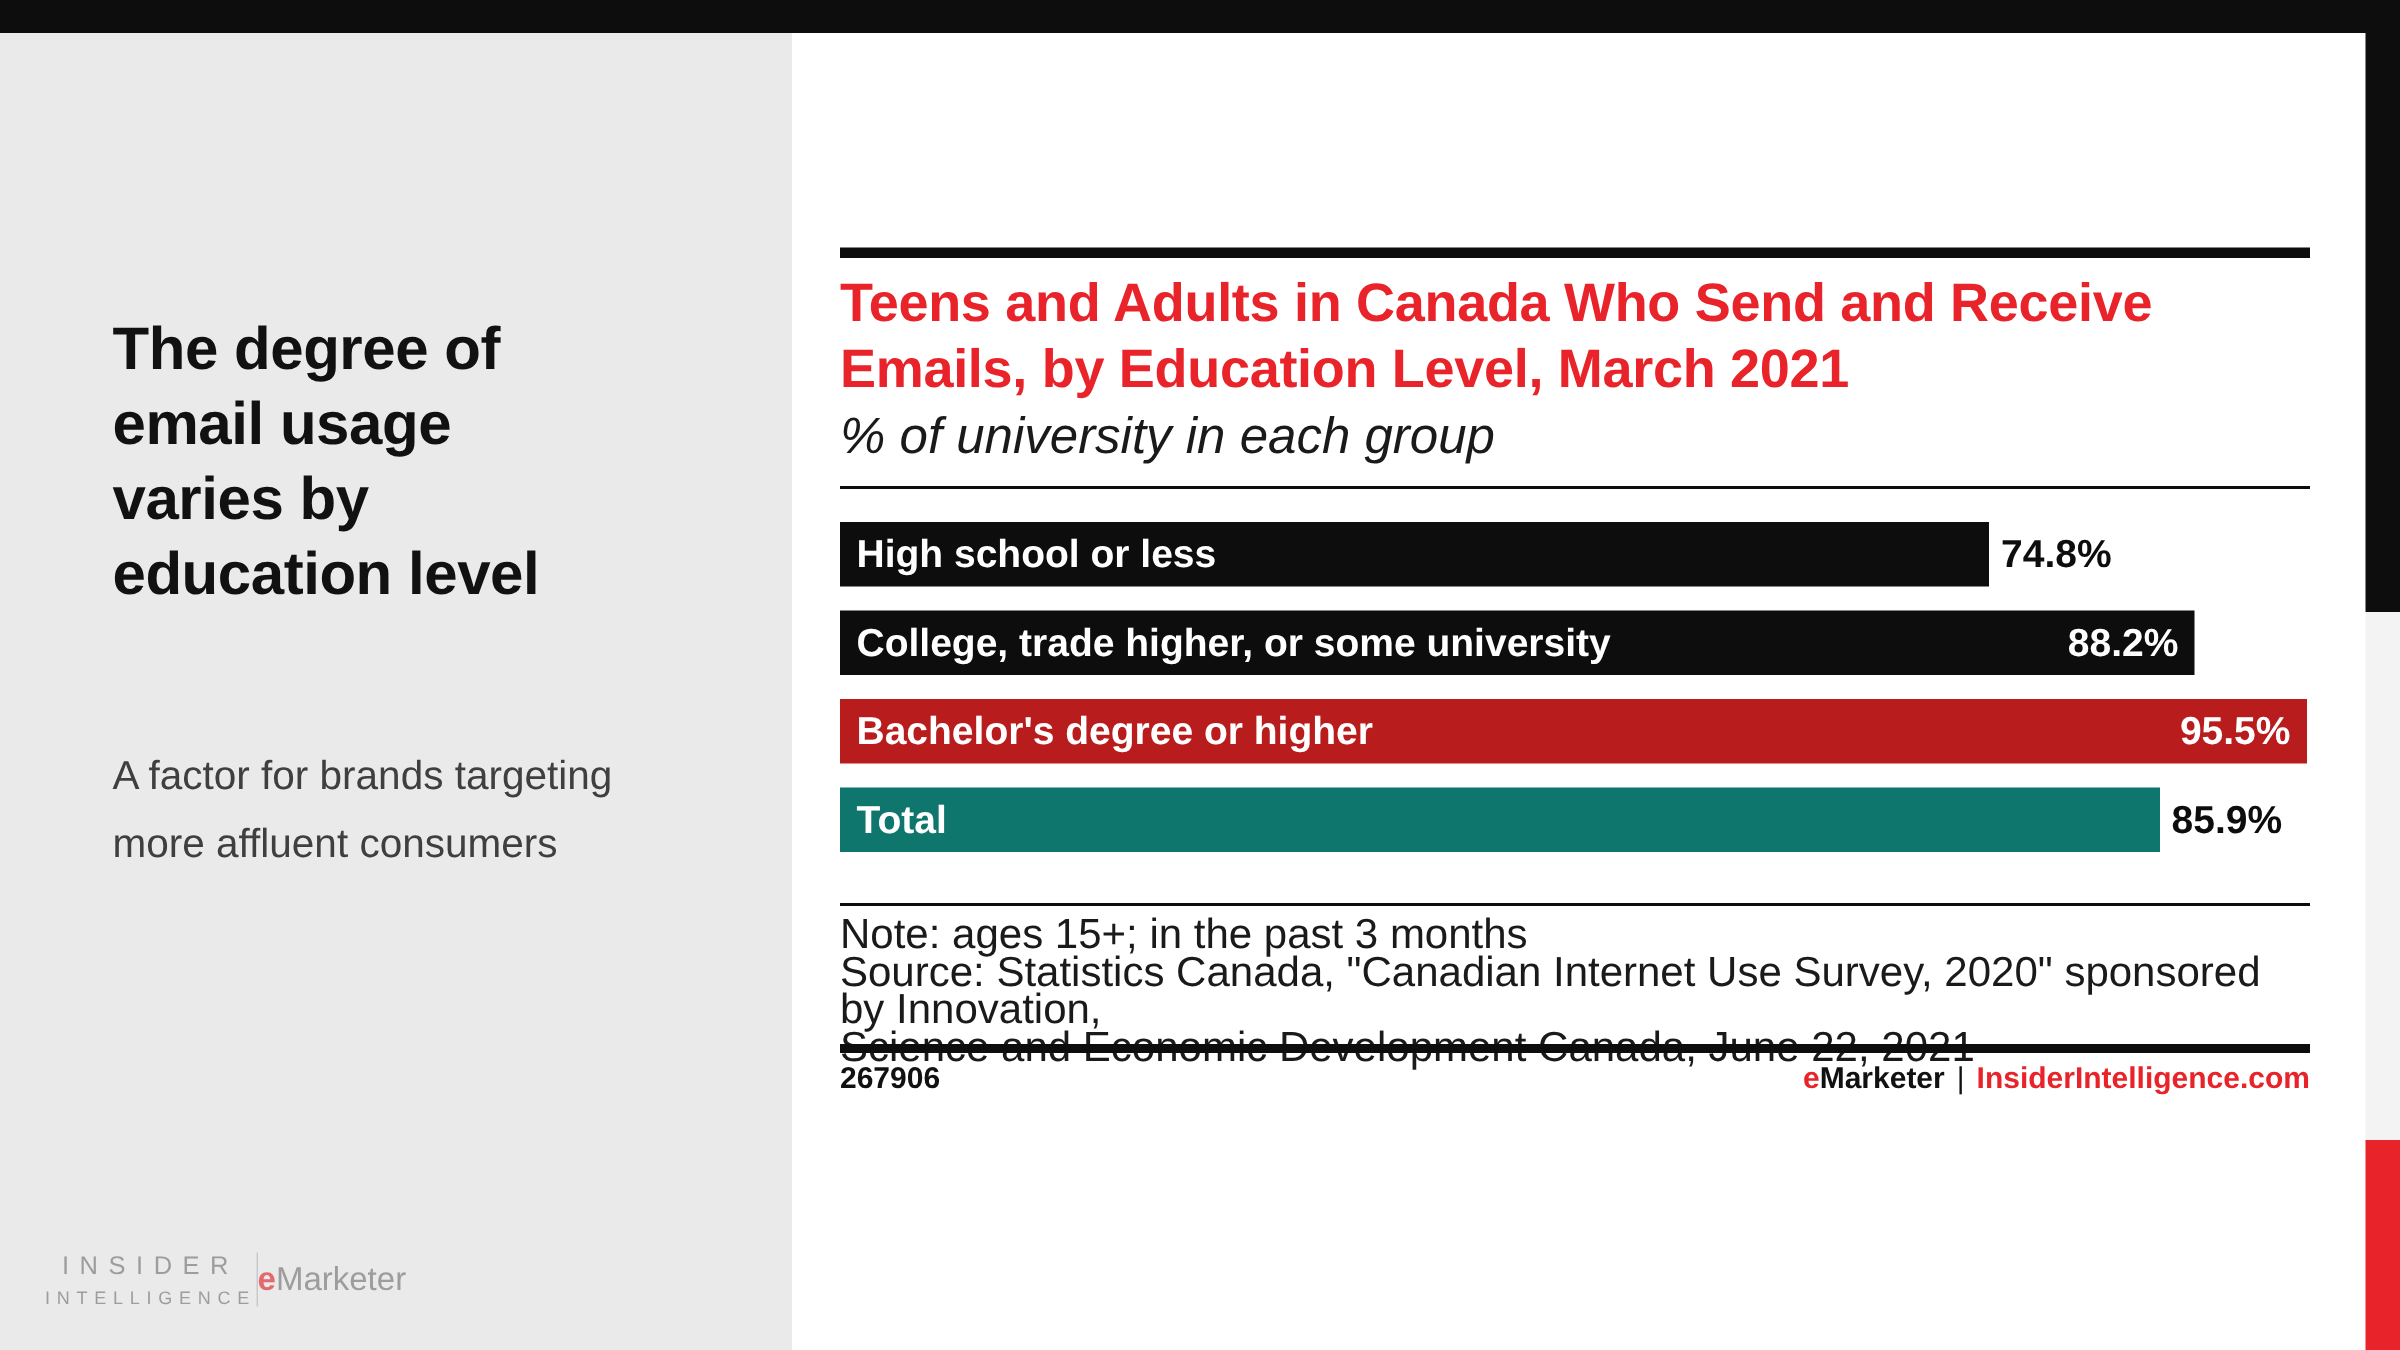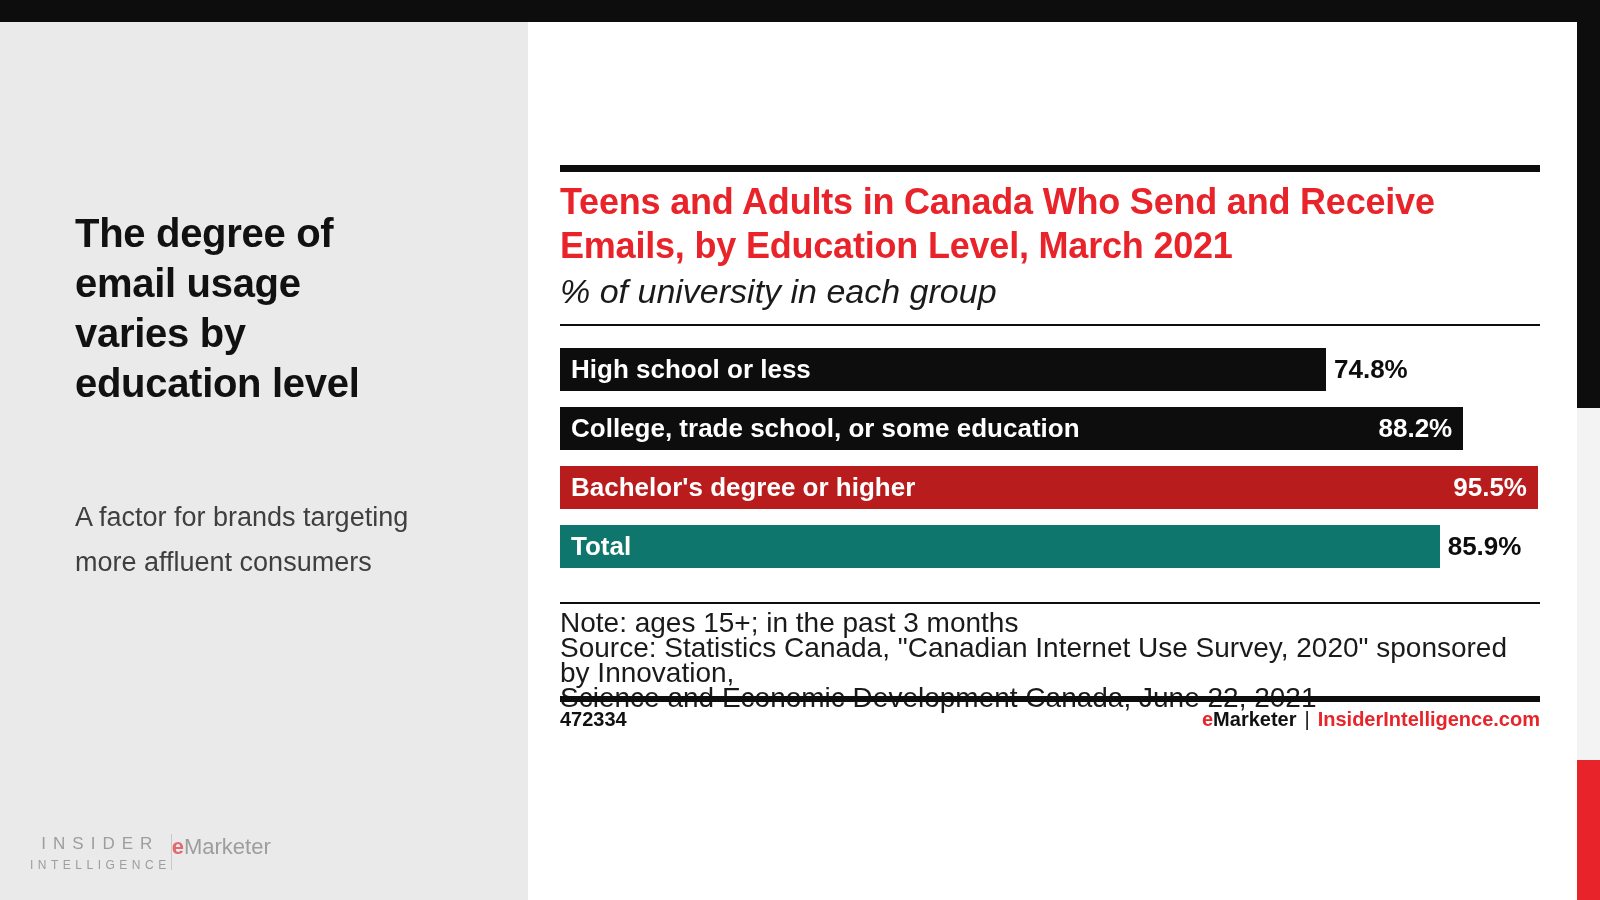--- a/index.html
+++ b/index.html
@@ -20,21 +20,21 @@
   .strip { position:absolute; left:1577px; width:23px; }
   .strip.black { top:0; height:408px; background:var(--bar-black,#0d0d0d); }
   .strip.gray  { top:408px; height:352px; background:var(--strip-gray,#f3f3f3); }
   .strip.red   { top:760px; height:140px; background:var(--accent-red,#e8232a); }
 
   
   .left-panel { position:absolute; left:0; top:22px; width:528px; height:878px; background:var(--left-panel-bg,#eaeaea); }
   .headline { position:absolute; left:75px; top:186px; font-size:40px; font-weight:700; line-height:50px; color:#111; letter-spacing:-0.3px; }
   .subtext  { position:absolute; left:75px; top:473px; font-size:27px; font-weight:400; line-height:45px; color:var(--text-muted,#3f3f3f); }
 
-  .logo { position:absolute; left:30px; top:812px; display:flex; }
+  .logo { position:absolute; left:30px; top:812px; display:flex; align-items:center; }
   .insider { text-align:center; color:var(--logo-gray,#9d9d9d); }
   .insider .l1 { font-size:17px; letter-spacing:7px; font-weight:400; }
   .insider .l2 { font-size:12px; letter-spacing:4.5px; font-weight:400; margin-top:4px; }
   .logo-divider { width:1px; height:36px; background:#c9c9c9; }
   .emarketer { font-size:22px; font-weight:400; color:var(--logo-gray,#9d9d9d); }
   .emarketer .e { color:var(--logo-red,#e2696d); font-weight:700; }
 
   
   .chart { position:absolute; left:560px; top:0; width:980px; }
   .rule-thick-top    { position:absolute; left:0; top:165px; width:980px; height:7px; background:var(--bar-black,#0d0d0d); }
@@ -91,21 +91,21 @@
 
   <div class="bars">
       <div class="bar-row">
         <div class="bar" style="width: 78.3246%; background: rgb(13, 13, 13);">
           <span class="bar-cat">High school or less</span>
         </div>
         <span class="bar-val outside">74.8%</span>
       </div>
       <div class="bar-row">
         <div class="bar" style="width: 92.356%; background: rgb(13, 13, 13);">
-          <span class="bar-cat">College, trade school, or some education</span>
+          <span class="bar-cat">College, trade higher, or some university</span>
           <span class="bar-val inside">88.2%</span>
         </div>
       </div>
       <div class="bar-row">
         <div class="bar" style="width: 100%; background: #b91c1c;">
           <span class="bar-cat">Bachelor's degree or higher</span>
           <span class="bar-val inside">95.5%</span>
         </div>
       </div>
       <div class="bar-row">
@@ -118,20 +118,20 @@
 
   <div class="rule-thin-note"></div>
   <div class="notes">
     <div class="pre">Note: ages 15+; in the past 3 months</div>
     <div class="pre">Source: Statistics Canada, "Canadian Internet Use Survey, 2020" sponsored by Innovation,
 Science and Economic Development Canada, June 22, 2021</div>
   </div>
   <div class="rule-thick-bottom"></div>
 
   <div class="chart-footer">
-    <span class="chart-id">472334</span>
+    <span class="chart-id">267906</span>
     <span class="chart-brand"><span class="red">e</span><span>Marketer</span><span class="sep">|</span><span class="red">InsiderIntelligence.com</span></span>
   </div>
 </div>
 
 <div class="strip black"></div>
 <div class="strip gray"></div>
 <div class="strip red"></div>
 
 </body></html>

